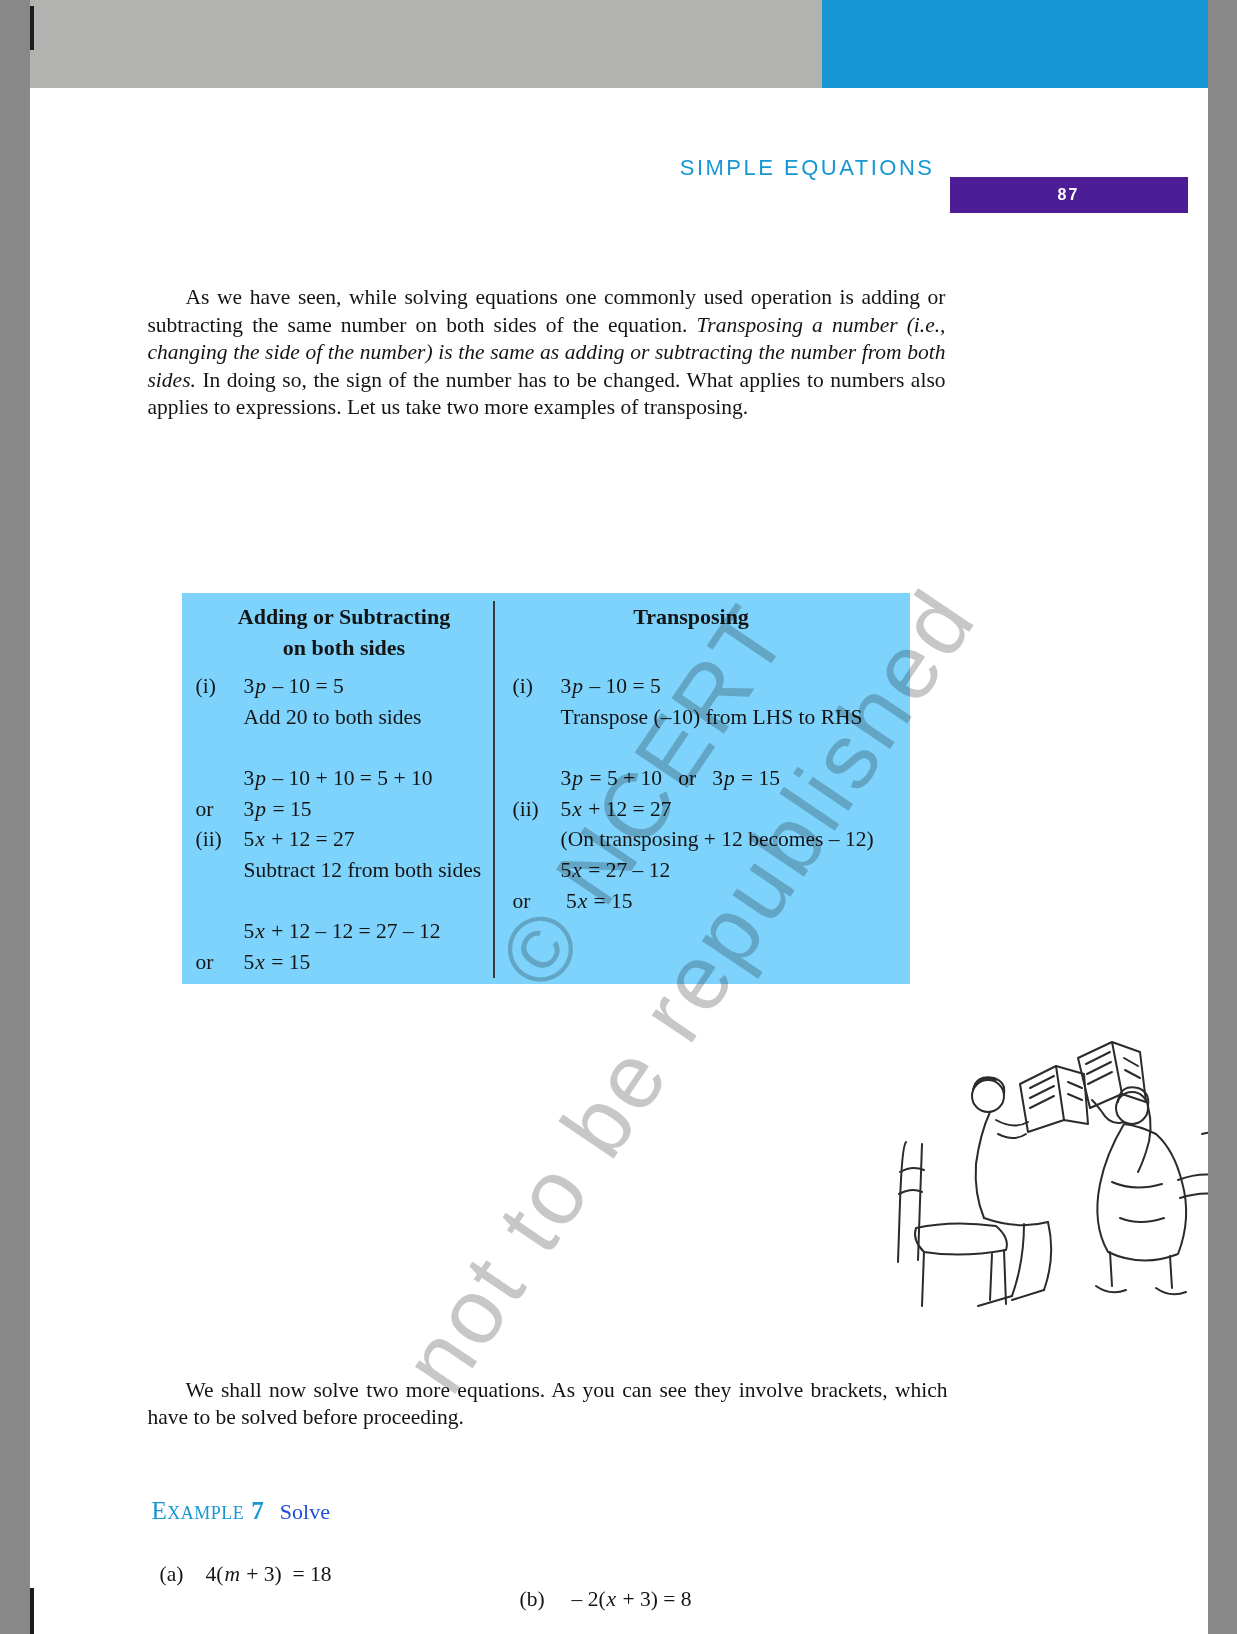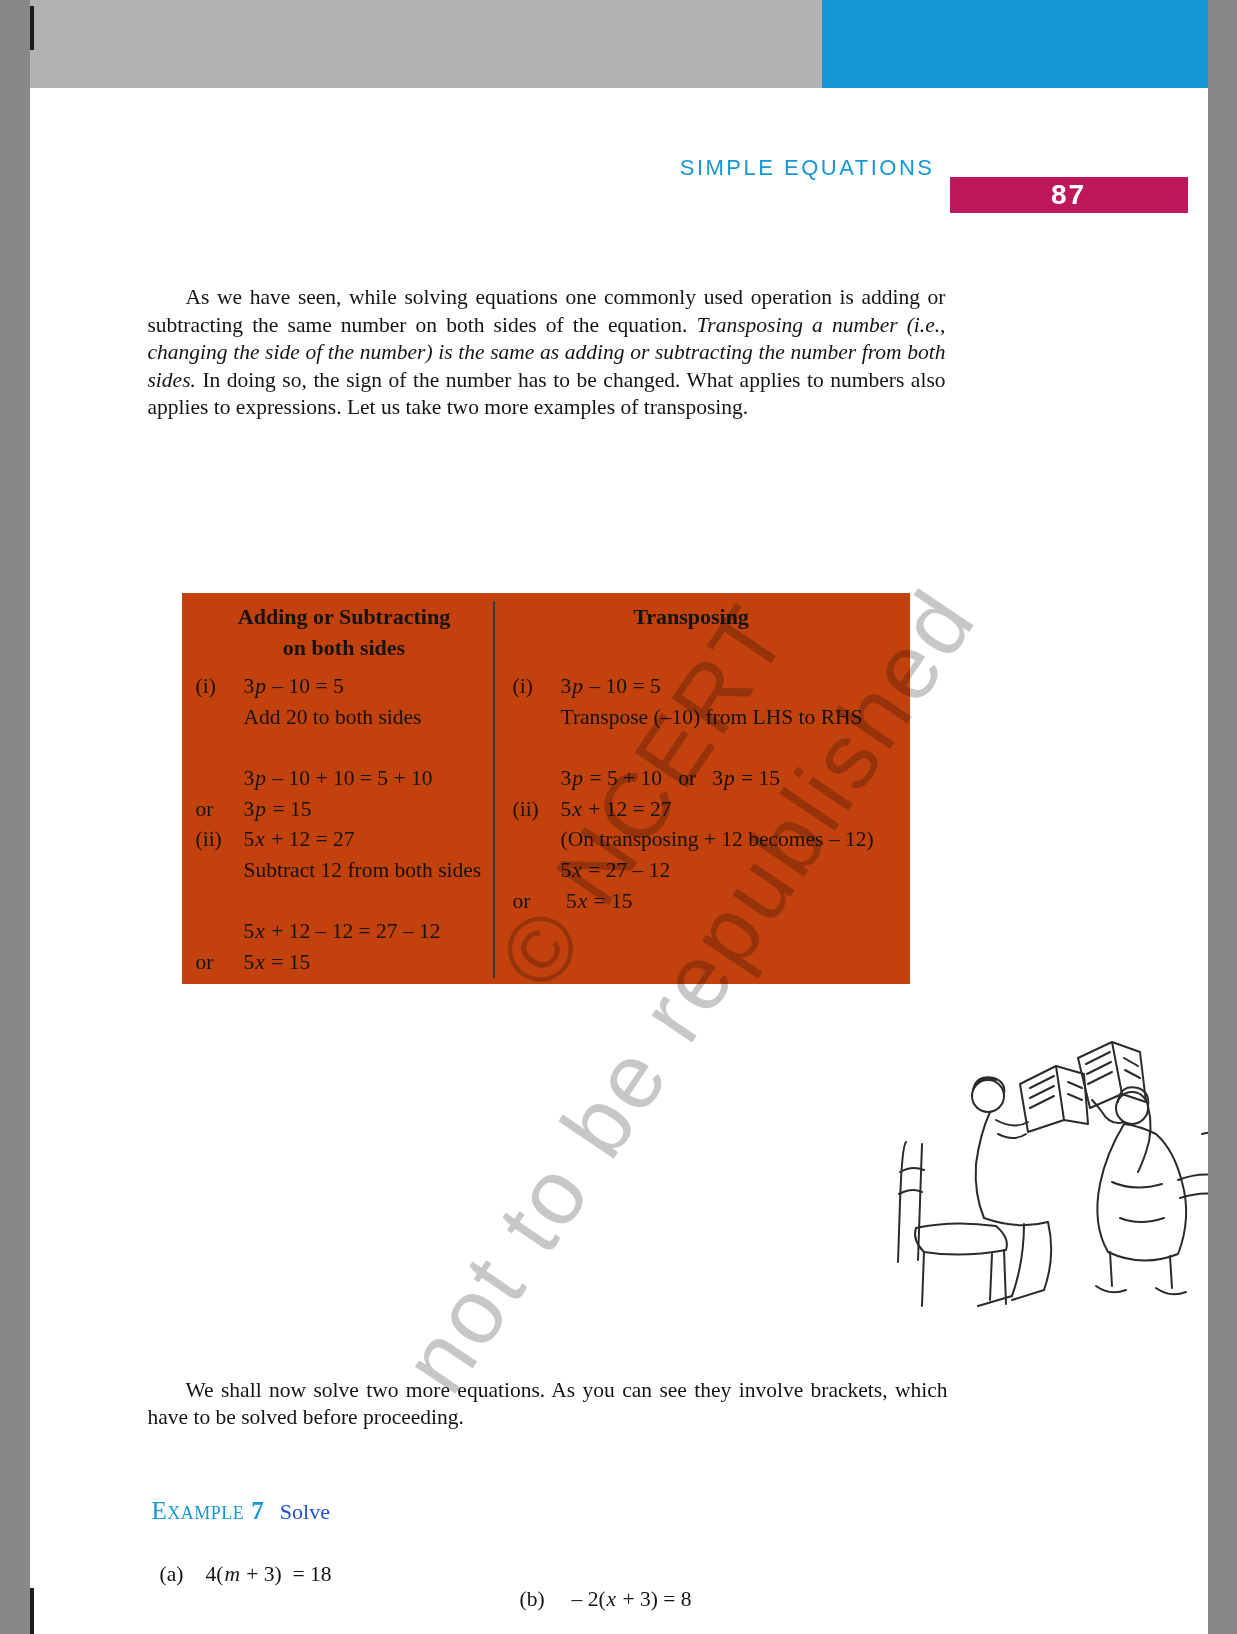--- a/index.html
+++ b/index.html
@@ -13,32 +13,32 @@
   .crop-tl{left:0;top:6px;width:4px;height:44px;}
   .crop-tr-v{left:1199px;top:0;width:3px;height:26px;background:#132630;}
   .crop-tr-h{left:1212px;top:37px;width:25px;height:3px;background:#132630;}
   .crop-bl{left:0;top:1588px;width:4px;height:46px;}
   .crop-br-h{left:1210px;top:1596px;width:27px;height:3px;}
   .crop-br-v{left:1199px;top:1608px;width:3px;height:26px;}
 
   
   .chapter-title{position:absolute;top:155px;left:640px;width:265px;text-align:right;
     font-family:"Liberation Sans", sans-serif;font-size:22px;letter-spacing:2.5px;color:#1697d3;}
-  .page-num-box{position:absolute;left:920px;top:151px;width:238px;height:36px;background:#be185d;
+  .page-num-box{position:absolute;left:920px;top:151px;width:238px;height:36px;background:#4c1d95;
     color:#ffffff;display:flex;align-items:center;justify-content:center;
-    font-family:"Liberation Sans", sans-serif;font-size:28px;font-weight:bold;letter-spacing:2px;}
+    font-family:"Liberation Sans", sans-serif;font-size:16px;font-weight:bold;letter-spacing:2px;}
 
   
   .para{position:absolute;font-size:21.5px;line-height:27.6px;text-align:justify;}
   .intro{left:118px;top:222px;width:798px;text-indent:38px;}
   .intro .ital{font-style:italic;}
   .para2{left:118px;top:786px;width:800px;text-indent:38px;}
 
   
-  .ttable{position:absolute;left:152px;top:393px;width:728px;background:#c2410c;
+  .ttable{position:absolute;left:152px;top:393px;width:728px;background:#7dd3fc;
     display:flex;padding:8px 0 6px 0;}
   .tcol{box-sizing:border-box;}
   .tleft{width:313px;border-right:2px solid #3a3a3a;padding-left:14px;}
   .tright{flex:1;padding-left:18px;}
   .thead{height:70px;text-align:center;font-weight:bold;font-size:22px;line-height:31px;}
   .tright .thead{padding-right:40px;}
   .trow{display:flex;align-items:center;height:30.7px;font-size:21.5px;}
   .trow .lab{flex:none;width:48px;}
   .trow .cnt{white-space:pre-wrap;}
 

